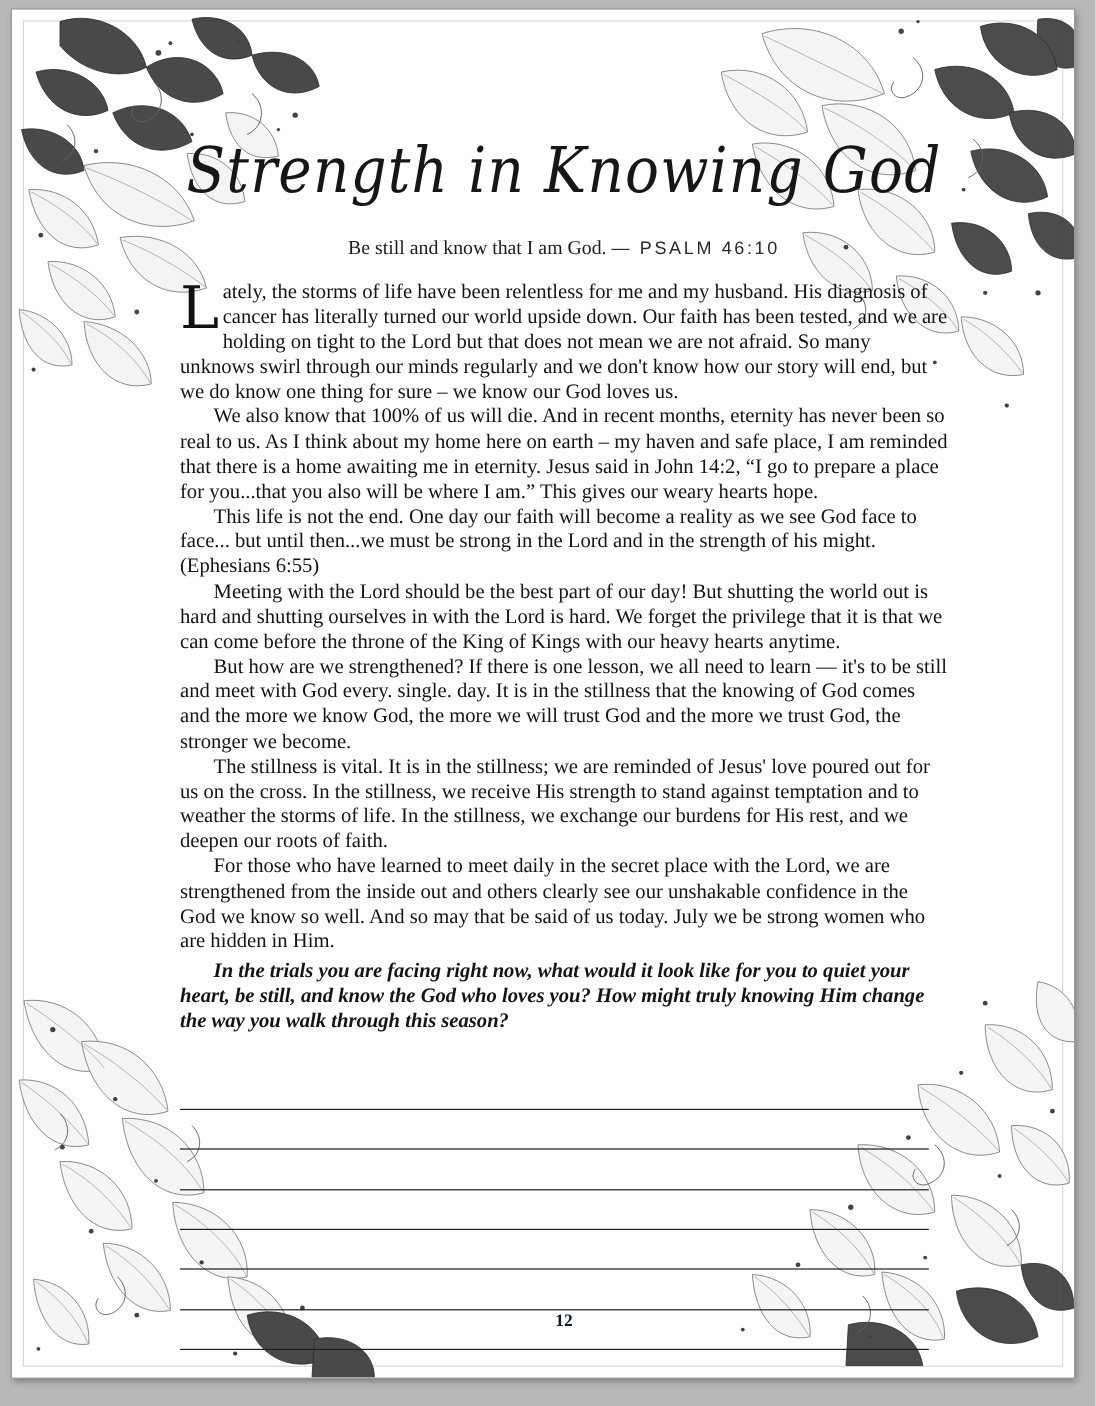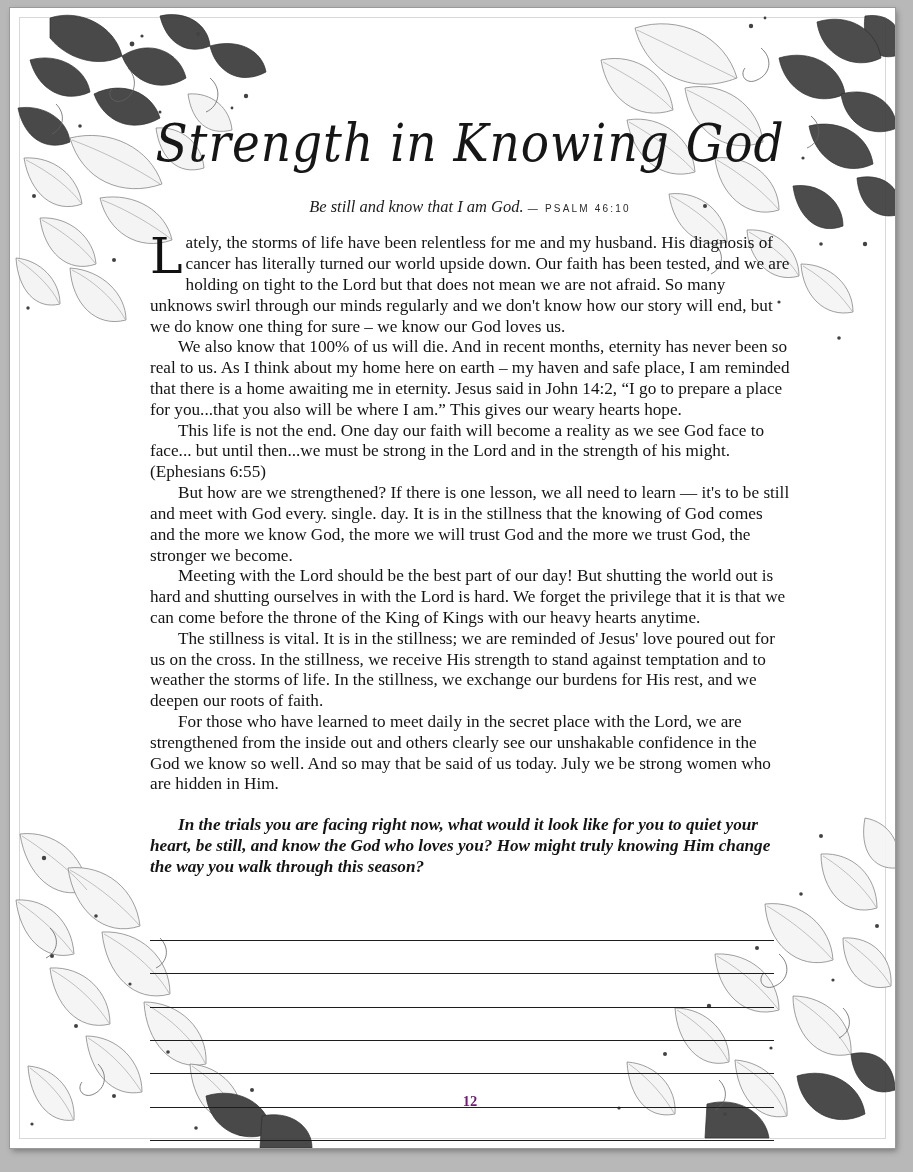--- a/index.html
+++ b/index.html
@@ -66,26 +66,25 @@
     transform: scaleY(1.12);
   }
 
   #verse-line {
     text-align: center;
     margin-top: 30px;
     font-size: 16.5px;
     color: #1c1c1c;
   }
   #verse-line .verse-text {
-    font-style: italic;
     font-family: "Liberation Serif", serif;
   }
   #verse-line .verse-ref {
     font-family: "Liberation Sans", sans-serif;
-    font-size: 10px;
+    font-size: 15px;
     letter-spacing: 2.2px;
     color: #2a2a2a;
   }
 
   #body-copy {
     margin-top: 16px;
     font-size: 17.2px;
     line-height: 1.21;
     color: #141414;
     text-align: left;
@@ -96,21 +95,21 @@
   }
   #body-copy p.first {
     text-indent: 0;
   }
   #body-copy .bold-italic {
     font-weight: bold;
     font-style: italic;
   }
   #body-copy p.prompt {
     text-indent: 28px;
-    margin-top: 20px;
+    margin-top: 4px;
   }
 
   .dropcap {
     float: left;
     font-family: "DejaVu Serif", serif;
     font-size: 49px;
     line-height: 0.82;
     padding: 4px 3px 0 0;
     color: #111;
   }
@@ -127,21 +126,21 @@
 
   #page-number {
     position: absolute;
     top: 1085px;
     left: 0;
     width: 640px;
     text-align: center;
     font-family: "Liberation Serif", serif;
     font-weight: bold;
     font-size: 14.5px;
-    color: #701a75;
+    color: #0f172a;
   }
 </style>
 </head>
 <body>
 
 <div id="page-frame">
   <div id="page-inner-border"></div>
 
   <div class="floral" style="left:0px; top:0px; width:300px; height:330px;">
     <svg width="300" height="330" viewBox="0 0 300 330">
@@ -357,22 +356,22 @@
 
     <div id="verse-line">
       <span class="verse-text">Be still and know that I am God.</span>
       <span class="verse-ref">— PSALM 46:10</span>
     </div>
 
     <div id="body-copy">
       <p class="first"><span class="dropcap">L</span><span>ately, the storms of life have been relentless for me and my husband. His diagnosis of cancer has literally turned our world upside down. Our faith has been tested, and we are holding on tight to the Lord but that does not mean we are not afraid. So many unknows swirl through our minds regularly and we don't know how our story will end, but we do know one thing for sure – we know our God loves us.</span></p>
       <p>We also know that 100% of us will die. And in recent months, eternity has never been so real to us. As I think about my home here on earth – my haven and safe place, I am reminded that there is a home awaiting me in eternity. Jesus said in John 14:2, “I go to prepare a place for you...that you also will be where I am.” This gives our weary hearts hope.</p>
       <p>This life is not the end. One day our faith will become a reality as we see God face to face... but until then...we must be strong in the Lord and in the strength of his might. (Ephesians 6:55)</p>
+      <p>Meeting with the Lord should be the best part of our day! But shutting the world out is hard and shutting ourselves in with the Lord is hard. We forget the privilege that it is that we can come before the throne of the King of Kings with our heavy hearts anytime.</p>
       <p>But how are we strengthened? If there is one lesson, we all need to learn — it's to be still and meet with God every. single. day. It is in the stillness that the knowing of God comes and the more we know God, the more we will trust God and the more we trust God, the stronger we become.</p>
-      <p>Meeting with the Lord should be the best part of our day! But shutting the world out is hard and shutting ourselves in with the Lord is hard. We forget the privilege that it is that we can come before the throne of the King of Kings with our heavy hearts anytime.</p>
       <p>The stillness is vital. It is in the stillness; we are reminded of Jesus' love poured out for us on the cross. In the stillness, we receive His strength to stand against temptation and to weather the storms of life. In the stillness, we exchange our burdens for His rest, and we deepen our roots of faith.</p>
       <p>For those who have learned to meet daily in the secret place with the Lord, we are strengthened from the inside out and others clearly see our unshakable confidence in the God we know so well. And so may that be said of us today. July we be strong women who are hidden in Him.</p>
       <p class="prompt bold-italic">In the trials you are facing right now, what would it look like for you to quiet your heart, be still, and know the God who loves you? How might truly knowing Him change the way you walk through this season?</p>
     </div>
 
     <div id="write-lines">
         <div class="wline"></div>
         <div class="wline"></div>
         <div class="wline"></div>
         <div class="wline"></div>

